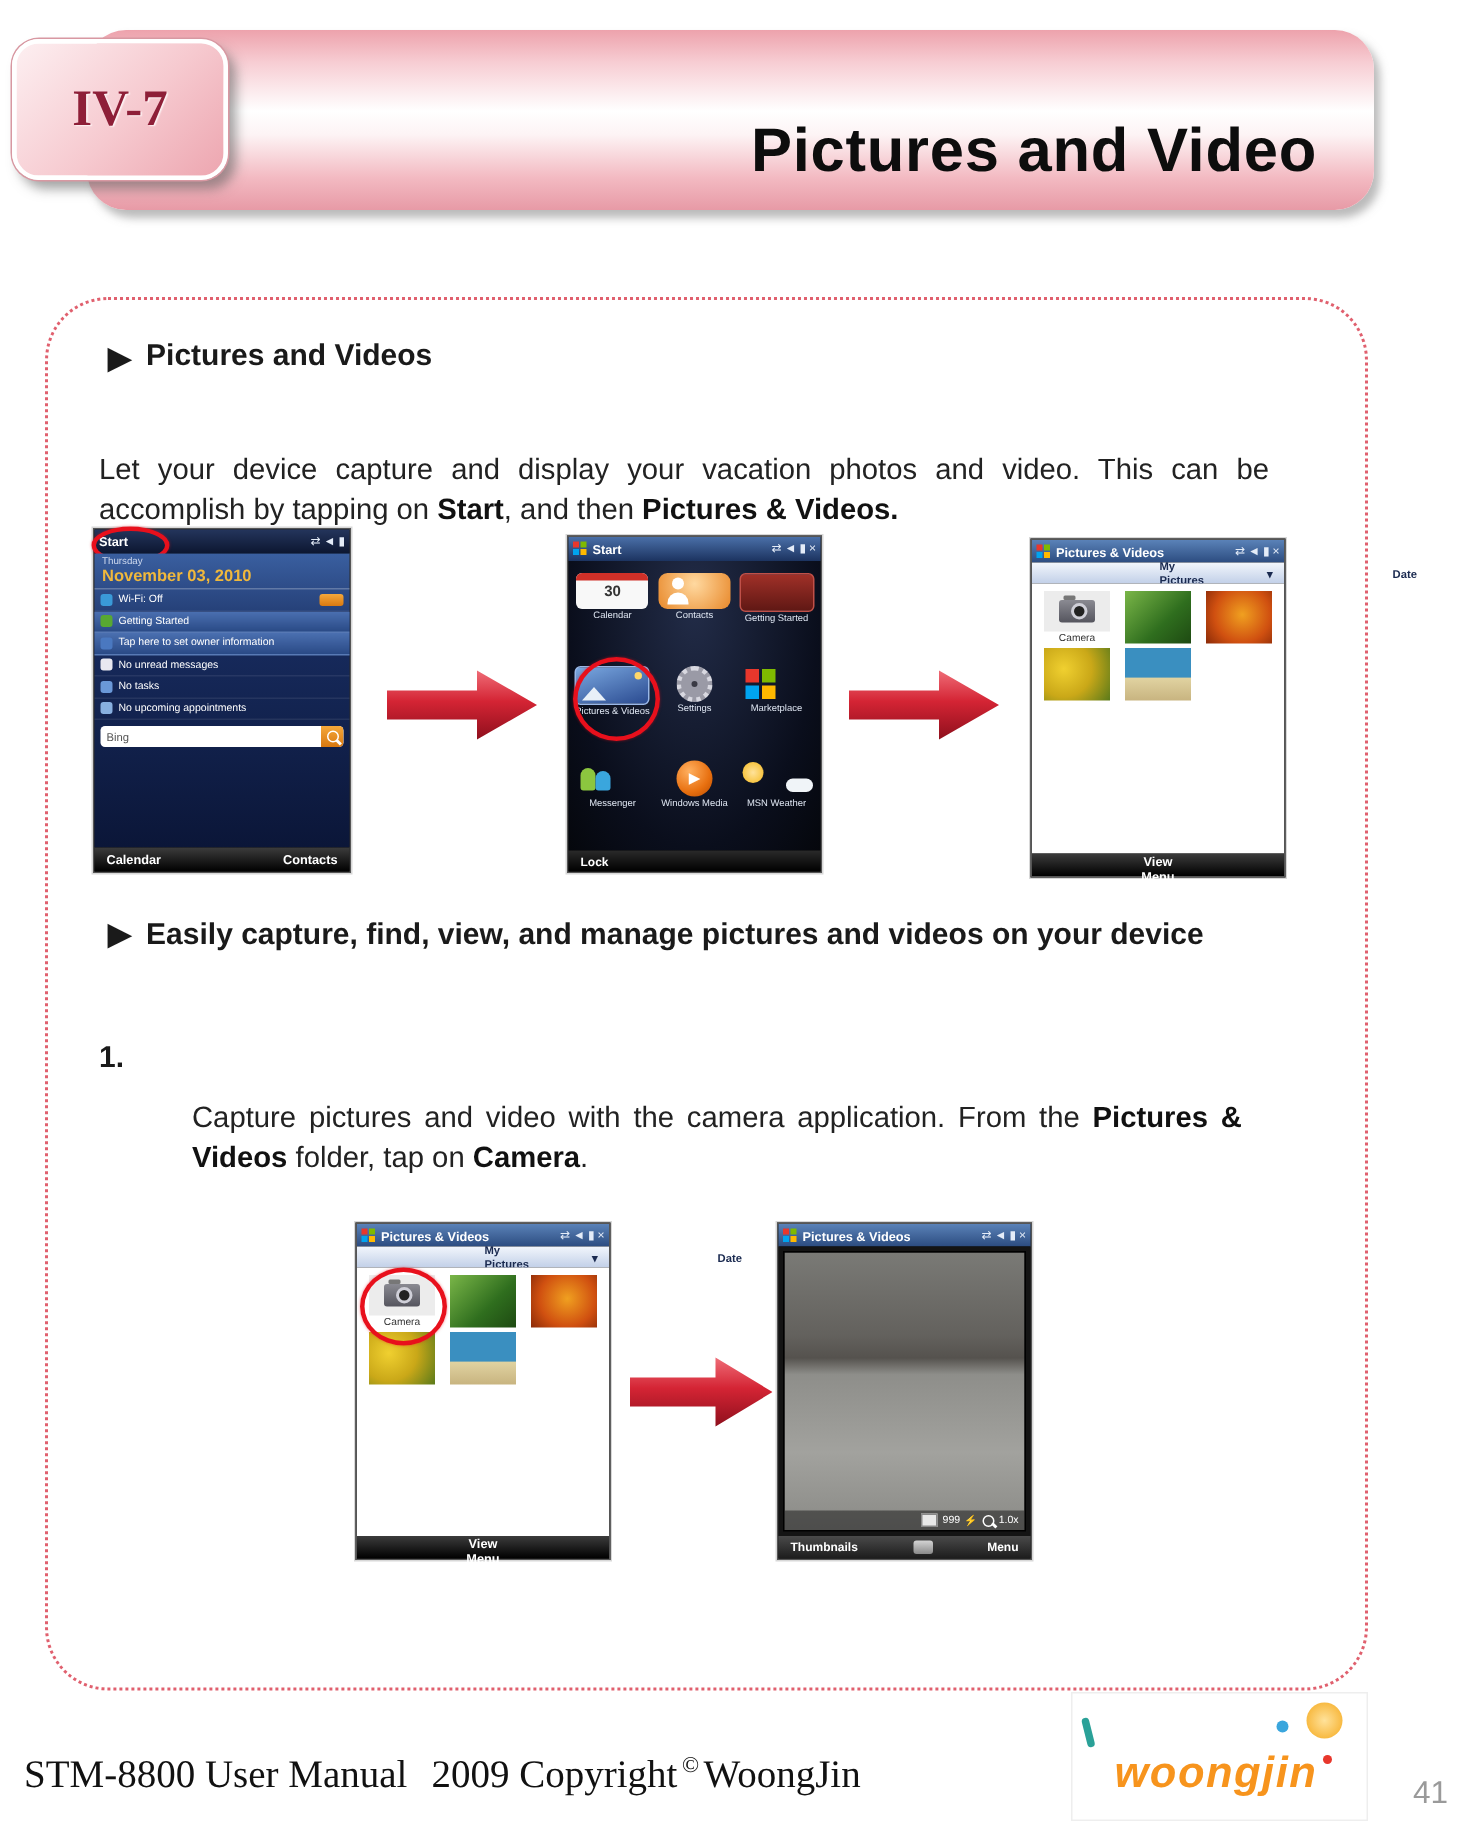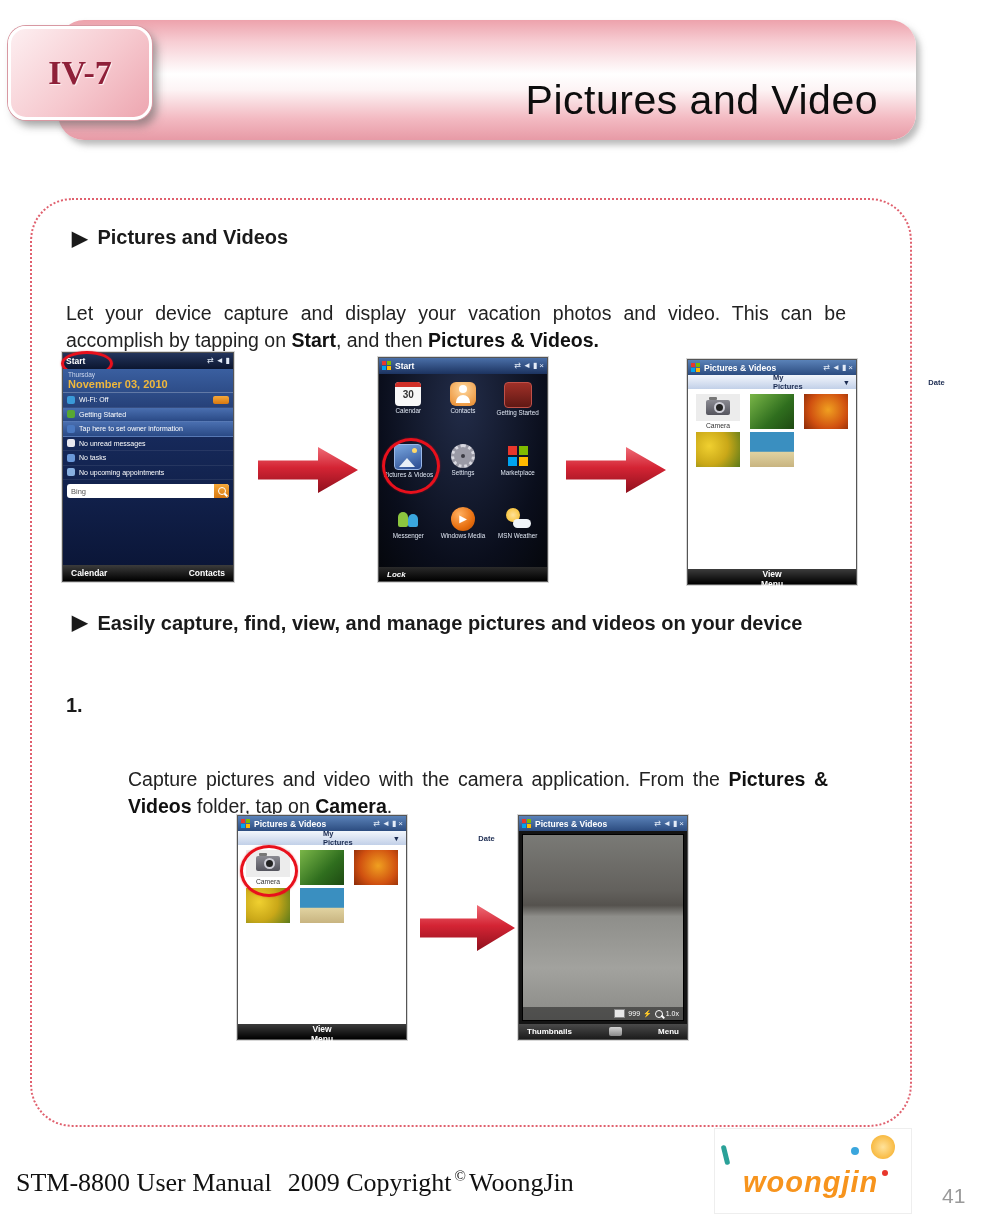--- a/index.html
+++ b/index.html
@@ -3,39 +3,39 @@
 <meta charset="utf-8">
 <style>
   html,body{margin:0;padding:0;background:#fff;}
   .page{position:relative;width:984px;height:1216px;background:#fff;overflow:hidden;
         font-family:"Liberation Sans",sans-serif;color:#1a1a1a;}
 
   
   .banner{position:absolute;left:58px;top:20px;width:858px;height:120px;border-radius:26px;
     background:linear-gradient(180deg,#eda2ac 0%,#f7cdd3 18%,#ffffff 45%,#fdf4f5 58%,#f3bac2 82%,#e79aa6 100%);
     box-shadow:4px 5px 6px rgba(120,120,120,.5);}
-  .banner-title{position:absolute;right:38px;bottom:16px;font-size:41px;font-weight:normal;color:#0d0d0d;letter-spacing:.5px;}
+  .banner-title{position:absolute;right:38px;bottom:16px;font-size:41px;font-weight:bold;color:#0d0d0d;letter-spacing:.5px;}
   .badge{position:absolute;left:8px;top:26px;width:138px;height:88px;border-radius:18px;
     background:linear-gradient(135deg,#fdeff1 0%,#f6c9cf 55%,#eda6b0 100%);
     border:3px solid #fff;box-shadow:0 0 0 1px #d898a2,5px 6px 8px rgba(90,90,90,.55);
     display:flex;align-items:center;justify-content:center;
     font-family:"Liberation Serif",serif;font-size:34px;font-weight:bold;color:#8e1f38;
     text-shadow:1px 1px 1px rgba(255,255,255,.8);}
 
   
   .dotted-box{position:absolute;left:30px;top:198px;width:878px;height:925px;
     border:2px dotted #e0606e;border-radius:42px;}
 
   .h1{position:absolute;left:72px;top:226px;font-size:20px;font-weight:bold;display:flex;gap:10px;}
   .para1{position:absolute;left:66px;top:280px;width:780px;font-size:19.5px;line-height:1.42;
     text-align:justify;color:#222;}
   .h2{position:absolute;left:72px;top:610px;font-size:20px;font-weight:bold;display:flex;gap:10px;}
   .h2-text{width:760px;line-height:1.38;}
   .h3{position:absolute;left:66px;top:694px;font-size:20px;font-weight:bold;display:flex;gap:20px;}
-  .para2{position:absolute;left:128px;top:746px;width:700px;font-size:19.5px;line-height:1.42;
+  .para2{position:absolute;left:128px;top:712px;width:700px;font-size:19.5px;line-height:1.42;
     text-align:justify;color:#222;}
   b{font-weight:bold;color:#111;}
 
   
   .red-arrow{position:absolute;background:linear-gradient(180deg,#f0707a 0%,#d42434 45%,#8c0f1c 100%);
     clip-path:polygon(0 30%,60% 30%,60% 2%,100% 50%,60% 98%,60% 70%,0 70%);
     filter:drop-shadow(2px 3px 2px rgba(0,0,0,.4));}
   .red-ellipse{position:absolute;border:3px solid #e8101c;border-radius:50%;
     box-shadow:0 0 2px rgba(232,16,28,.5);pointer-events:none;}
 
@@ -70,21 +70,21 @@
     display:flex;align-items:center;justify-content:center;}
   .pa .softbar{height:16px;background:linear-gradient(#3c3c3c,#000);}
 
   
   .pb .tbar{height:16px;background:linear-gradient(#4a6fa8,#1c3360);}
   .pb-body{position:absolute;top:16px;bottom:14px;left:0;right:0;
     background:radial-gradient(ellipse at 50% 15%,#222c48 0%,#0a0e1c 70%,#05070c 100%);
     display:grid;grid-template-columns:repeat(3,1fr);padding:4px 2px;}
   .tile{display:flex;flex-direction:column;align-items:center;justify-content:flex-start;gap:2px;padding-top:4px;}
   .tile-label{font-size:6.3px;color:#dfe6f2;text-align:center;line-height:1.1;}
-  .ic{width:26px;height:24px;border-radius:4px;position:relative;flex:0 0 auto;}
+  .ic{width:48px;height:24px;border-radius:4px;position:relative;flex:0 0 auto;}
   .ic-calendar{background:#f8f8f8;}
   .ic-calendar::before{content:"";position:absolute;top:0;left:0;right:0;height:5px;background:#d03028;border-radius:4px 4px 0 0;}
   .cal-num{position:absolute;left:0;right:0;top:7px;text-align:center;font-size:10px;font-weight:bold;color:#333;}
   .ic-contacts{background:radial-gradient(circle at 50% 30%,#ffd9a0,#e8882a);border-radius:6px;}
   .ic-contacts::before{content:"";position:absolute;width:8px;height:8px;border-radius:50%;background:#fff;top:3px;left:9px;}
   .ic-contacts::after{content:"";position:absolute;width:14px;height:8px;border-radius:7px 7px 0 0;background:#fff;bottom:3px;left:6px;}
   .ic-getting{background:linear-gradient(#a03028,#601814);border:1px solid #c05048;}
   .ic-pictures{background:linear-gradient(160deg,#7aa8e0,#2a4a90);border:1px solid #9ab8e8;}
   .ic-pictures::before{content:"";position:absolute;width:5px;height:5px;border-radius:50%;background:#ffd86a;top:3px;right:4px;}
   .ic-pictures::after{content:"";position:absolute;bottom:2px;left:4px;border-left:8px solid transparent;border-right:8px solid transparent;border-bottom:9px solid #e8f0f8;}
@@ -94,21 +94,21 @@
   .ic-marketplace::before{content:"";position:absolute;left:3px;top:2px;width:9px;height:9px;background:#e8372c;
     box-shadow:11px 0 0 #7fba00,0 11px 0 #00a4ef,11px 11px 0 #ffb900;}
   .ic-messenger{background:transparent;}
   .ic-messenger::before{content:"";position:absolute;width:10px;height:15px;background:#8cc63f;border-radius:5px 5px 2px 2px;left:3px;top:5px;}
   .ic-messenger::after{content:"";position:absolute;width:10px;height:13px;background:#3aa6dd;border-radius:5px 5px 2px 2px;left:13px;top:7px;}
   .ic-media{width:24px;height:24px;border-radius:50%;background:radial-gradient(circle at 35% 30%,#ffb060,#e87010 60%,#b84a00);
     display:flex;align-items:center;justify-content:center;color:#fff;font-size:10px;}
   .ic-weather{background:transparent;}
   .ic-weather::before{content:"";position:absolute;width:14px;height:14px;border-radius:50%;background:radial-gradient(#ffe29a,#f5b91d);left:1px;top:1px;}
   .ic-weather::after{content:"";position:absolute;width:18px;height:9px;background:#f0f4f8;border-radius:6px;bottom:3px;right:0;}
-  .pb .softbar{height:14px;background:linear-gradient(#2a2a2a,#000);justify-content:flex-start;font-size:8px;font-style:italic;}
+  .pb .softbar{height:14px;background:linear-gradient(#2a2a2a,#000);justify-content:flex-start;font-size:8px;}
 
   
   .pc .tbar{height:15px;background:linear-gradient(#5a82b8,#2c4c80);}
   .pc-filter{position:absolute;top:15px;left:0;right:0;height:14px;background:linear-gradient(#f2f6fc,#c2d0e8);
     display:flex;justify-content:space-between;align-items:center;padding:0 5px;font-size:7.5px;font-weight:bold;color:#1a2a50;}
   .pc-filter span{display:flex;gap:2px;align-items:center;padding-left:40px;}
   .pc-body{position:absolute;top:29px;bottom:15px;left:0;right:0;background:#fff;
     display:grid;grid-template-columns:repeat(3,1fr);align-content:start;row-gap:3px;column-gap:2px;padding:5px 4px;}
   .thumb{width:44px;height:35px;justify-self:center;}
   .cam-cell{display:flex;flex-direction:column;align-items:center;gap:1px;justify-self:center;}

